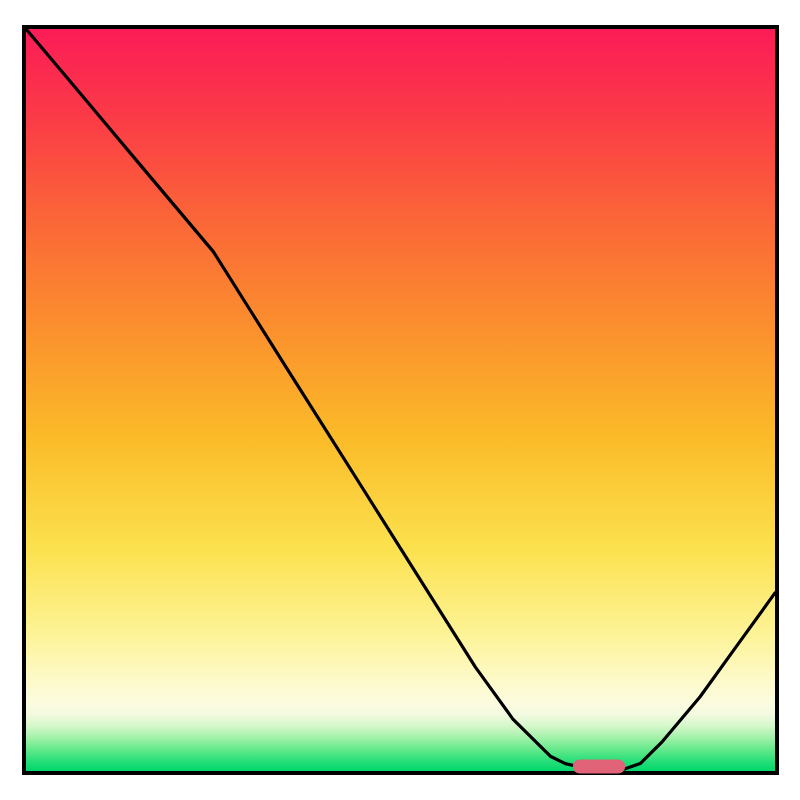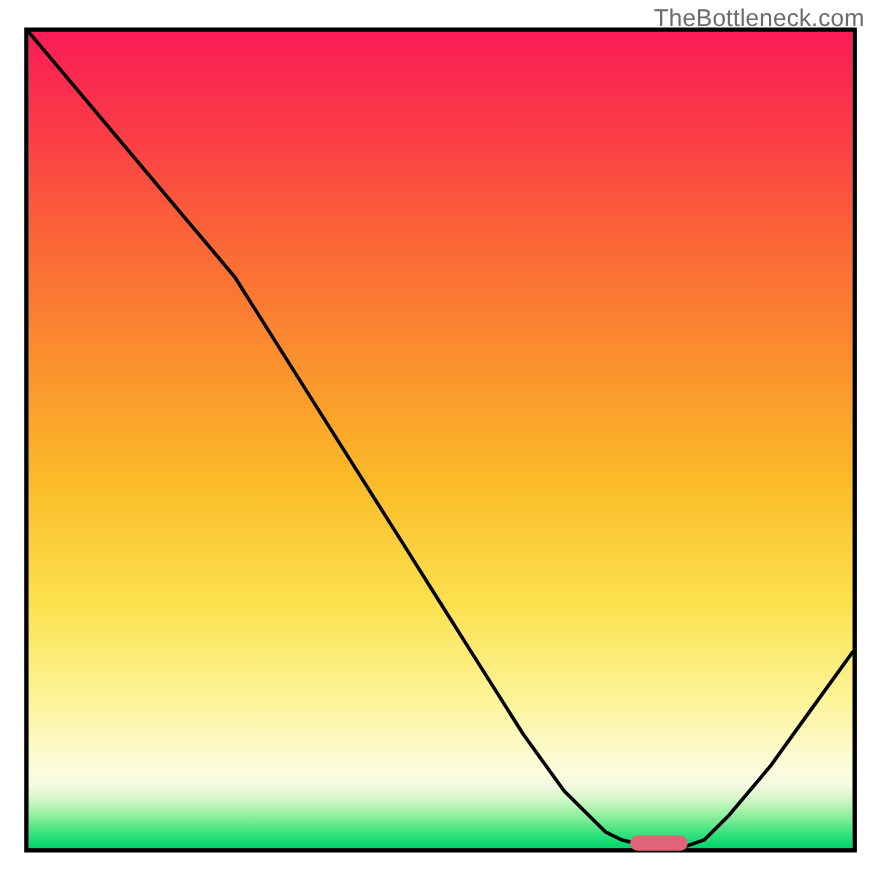--- a/index.html
+++ b/index.html
@@ -29,21 +29,20 @@
   svg.plot {
     position: absolute;
     top: 0;
     left: 0;
   }
 </style>
 </head>
 <body>
 <div class="container">
 
-  <div class="attribution">TheBottleneck.com</div>
 
   <svg class="plot" width="800" height="800" viewBox="0 0 800 800">
     <defs>
 
       <linearGradient id="bg-grad" x1="0" y1="1" x2="0" y2="0">
         <stop offset="0.00" stop-color="#00d66c"></stop>
         <stop offset="0.015" stop-color="#2de07a"></stop>
         <stop offset="0.03" stop-color="#68e98d"></stop>
         <stop offset="0.045" stop-color="#a2f1a9"></stop>
         <stop offset="0.06" stop-color="#d3f7c8"></stop>

